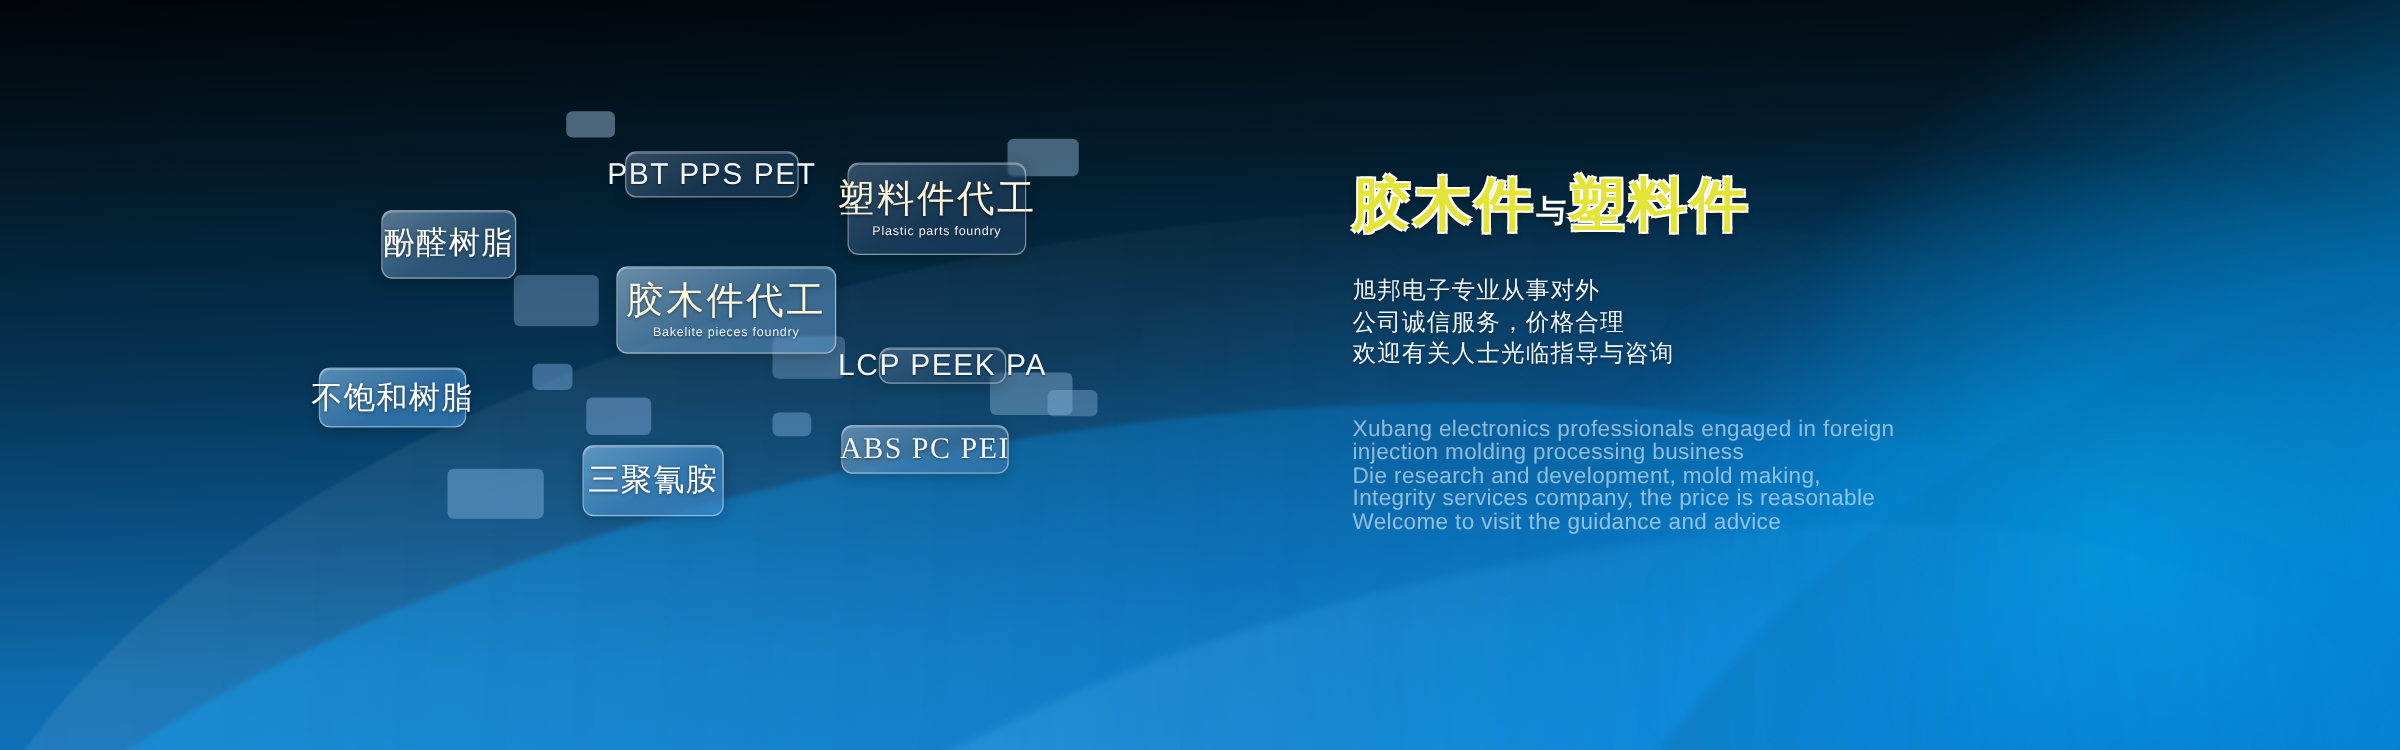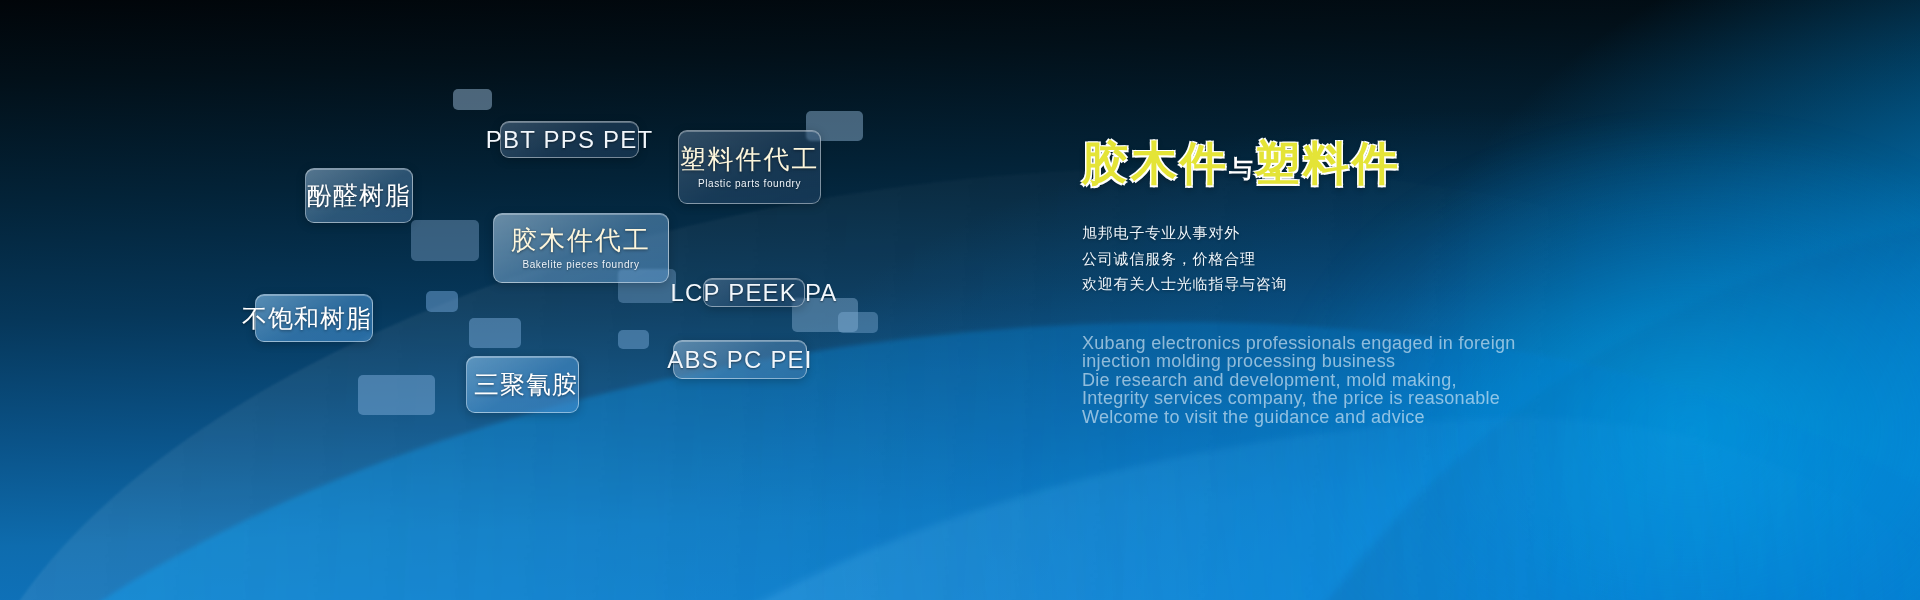--- a/index.html
+++ b/index.html
@@ -78,42 +78,42 @@
     backdrop-filter:blur(1px);
   }
   .tag .cn {
     color:#ffffff;
     font-size:25px;
     letter-spacing:1px;
     line-height:1.15;
     text-shadow:0 1px 3px rgba(0,0,0,0.45);
     white-space:nowrap;
   }
-  .tag .cn.cream { color:#fdf6dc; font-size:26px; letter-spacing:2px; }
+  .tag .cn.cream { color:#fdf6dc; font-size:30px; letter-spacing:2px; }
   .tag .en {
     color:#eef4fa;
     font-size:10px;
     letter-spacing:0.6px;
     margin-top:3px;
     text-shadow:0 1px 2px rgba(0,0,0,0.4);
     white-space:nowrap;
   }
   .tag .mat {
     color:#f2f7fc;
     font-size:24px;
     letter-spacing:1.2px;
     text-shadow:0 1px 2px rgba(0,0,0,0.45);
     white-space:nowrap;
   }
 
   
   .t-dark  { background:linear-gradient(150deg, rgba(96,126,156,0.50), rgba(52,86,122,0.42) 55%, rgba(40,74,110,0.45)); }
-  .t-mid   { background:linear-gradient(150deg, rgba(150,186,216,0.56), rgba(92,142,186,0.46) 55%, rgba(74,124,172,0.48)); }
+  .t-mid   { background:linear-gradient(150deg, rgba(150,186,216,0.56), rgba(92,142,186,0.46) 55%, rgba(74,124,172,0.48));font-family:Liberation Serif, serif; }
   .t-light { background:linear-gradient(150deg, rgba(168,202,228,0.62), rgba(104,158,204,0.52) 55%, rgba(86,146,198,0.54)); }
-  .t-blue  { background:linear-gradient(150deg, rgba(130,186,228,0.66), rgba(76,150,212,0.56) 55%, rgba(64,142,208,0.58));align-items:flex-end; }
+  .t-blue  { background:linear-gradient(150deg, rgba(130,186,228,0.66), rgba(76,150,212,0.56) 55%, rgba(64,142,208,0.58)); }
 
   
   #copy { position:absolute; left:1082px; top:140px; width:760px; }
 
   #headline {
     font-size:46px;
     font-weight:bold;
     letter-spacing:3px;
     line-height:1;
     white-space:nowrap;
@@ -129,21 +129,21 @@
     font-size:24px;
     color:#ffffff;
     letter-spacing:1px;
     text-shadow:0 2px 4px rgba(0,0,0,0.5);
     vertical-align:2px;
   }
 
   #cn-block { margin-top:36px; }
   #cn-block .line {
     color:#f0f6fb;
-    font-size:15px;
+    font-size:19px;
     letter-spacing:0.8px;
     line-height:22.5px;
     margin-bottom:0;
     padding-bottom:0;
     white-space:nowrap;
     text-shadow:0 1px 3px rgba(0,0,0,0.35);
   }
   #cn-block .line + .line { margin-top:3px; }
 
   #en-block { margin-top:38px; }

